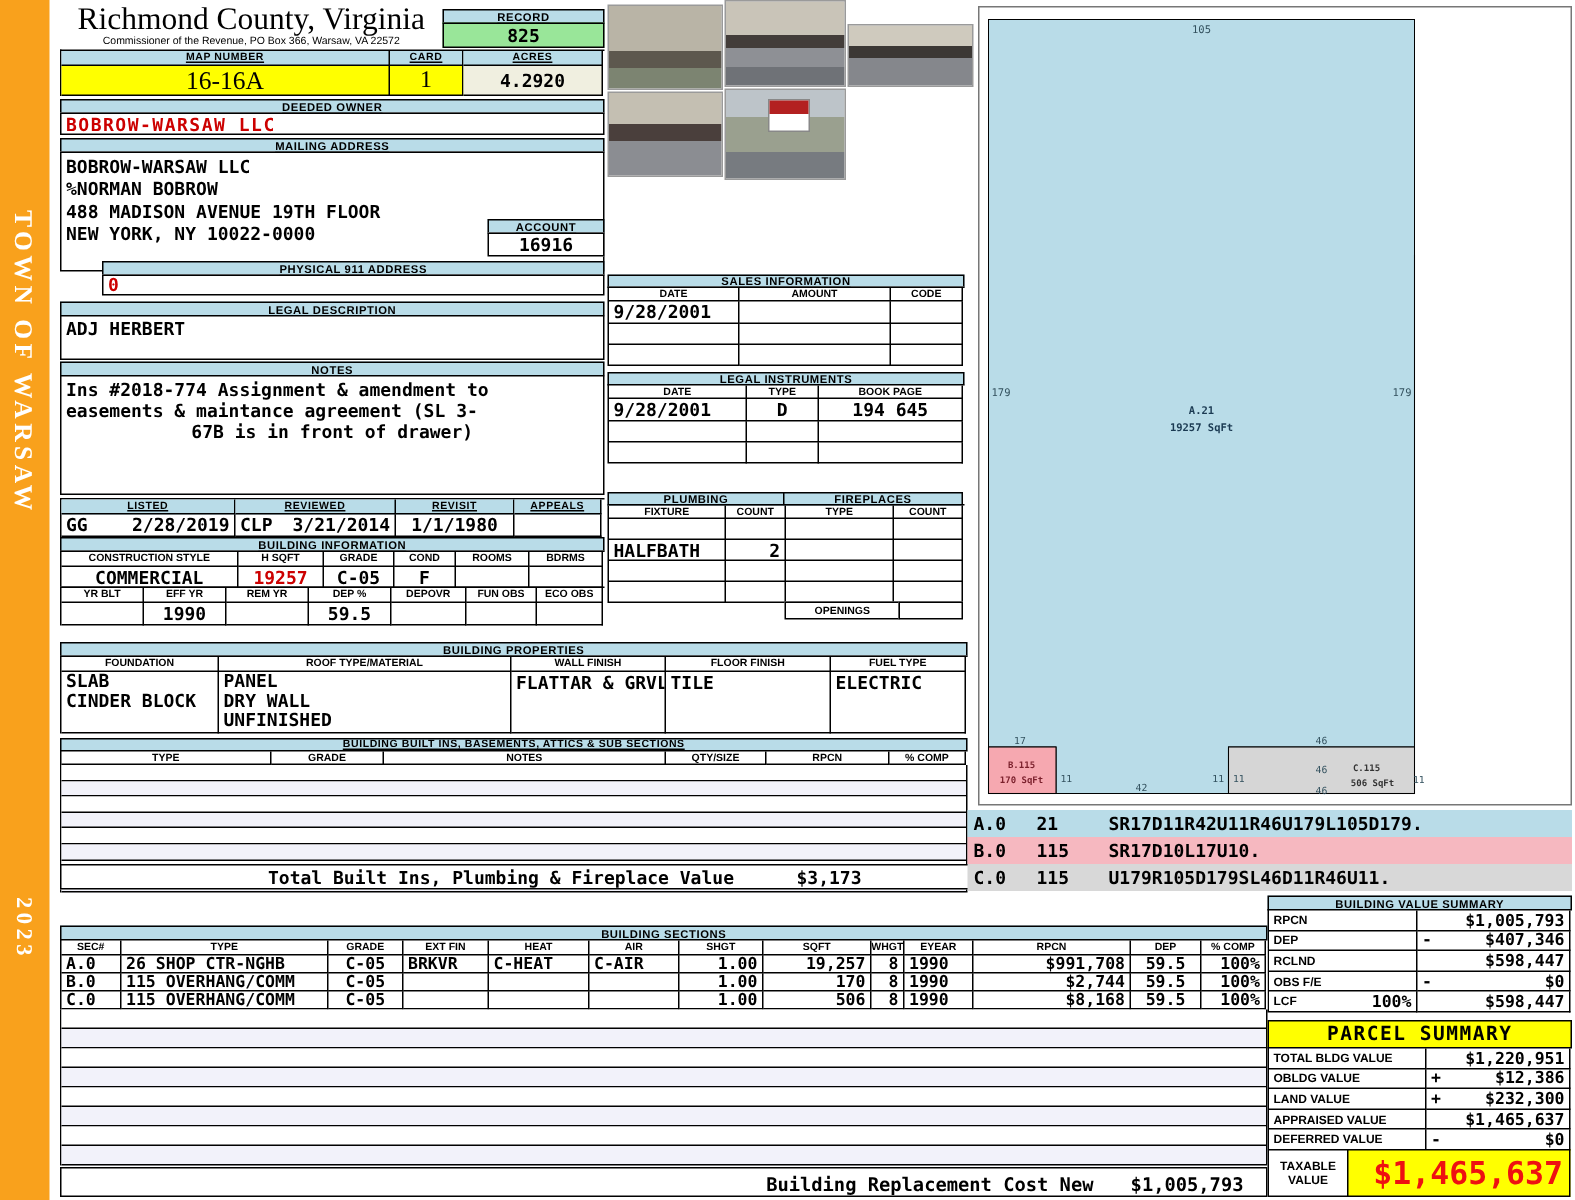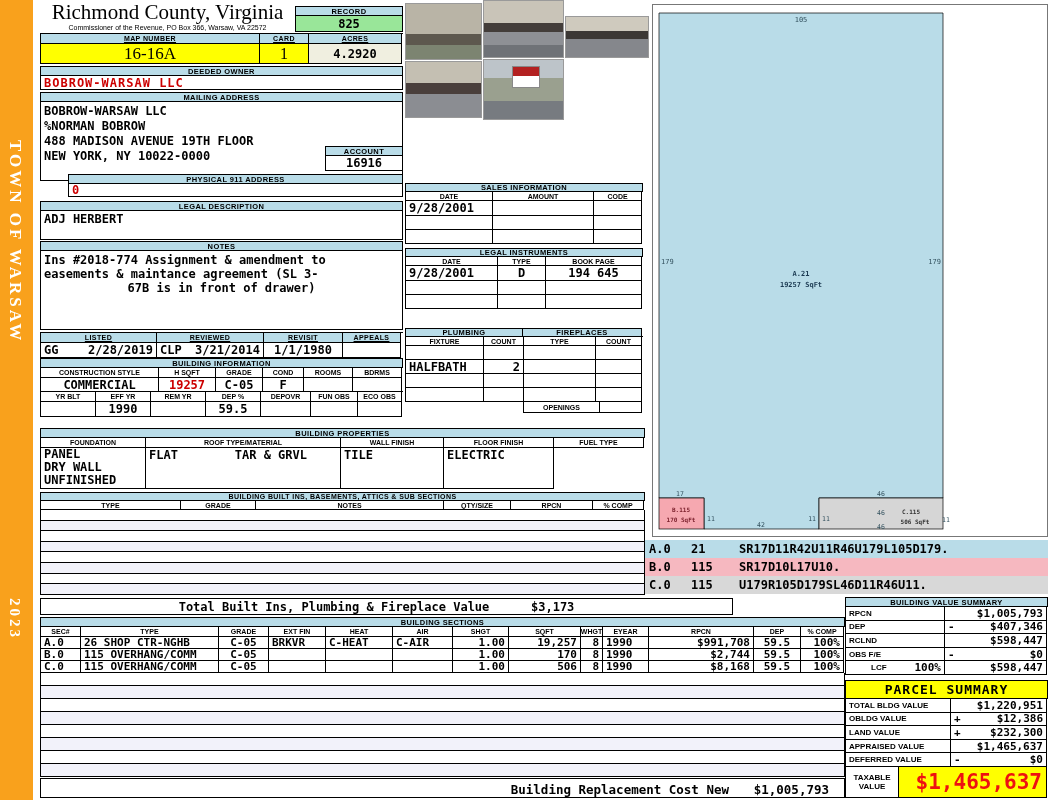--- a/index.html
+++ b/index.html
@@ -159,20 +159,26 @@
   <div class="sec" style="left:40px;top:428px;width:605px;">
     <div class="hdr" style="height:10px;">BUILDING PROPERTIES</div>
     <div class="grid" style="grid-template-columns:105px 195px 103px 110px 90px;grid-template-rows:10px 41px;margin-top:-1px;">
       <div class="h">FOUNDATION</div>
       <div class="h">ROOF TYPE/MATERIAL</div>
       <div class="h">WALL FINISH</div>
       <div class="h">FLOOR FINISH</div>
       <div class="h">FUEL TYPE</div>
       <div style="align-items:flex-start;">
         <div class="mono" style="line-height:13px;">
+          <div>SLAB</div>
+          <div>CINDER BLOCK</div>
+        </div>
+      </div>
+      <div style="align-items:flex-start;">
+        <div class="mono" style="line-height:13px;">
           <div>PANEL</div>
           <div>DRY WALL</div>
           <div>UNFINISHED</div>
         </div>
       </div>
       <div style="align-items:flex-start;justify-content:space-between;">
         <span class="mono">FLAT</span>
         <span class="mono" style="margin-right:30px;">TAR &amp; GRVL</span>
       </div>
       <div class="mono" style="align-items:flex-start;">TILE</div>
@@ -195,21 +201,21 @@
         <div class="stripe-row" style="height:10.6px;"></div>
       <div class="stripe-row" style="height:10.6px;"></div>
         <div class="stripe-row" style="height:10.6px;"></div>
       <div class="stripe-row" style="height:10.6px;"></div>
         <div class="stripe-row" style="height:10.6px;"></div>
       <div class="stripe-row" style="height:10.6px;"></div>
         <div class="stripe-row" style="height:10.6px;"></div>
     </div>
   </div>
 
-  <div class="sec box" style="left:40px;top:598px;width:693px;height:17px;">
+  <div class="sec box" style="left:40px;top:576px;width:693px;height:17px;">
     <span class="mono" style="position:absolute;left:0;right:105px;text-align:center;top:1px;font-size:12px;">Total Built Ins, Plumbing &amp; Fireplace Value</span>
     <span class="mono" style="position:absolute;left:490px;top:1px;">$3,173</span>
   </div>
 
   <div>
     <div class="photo" style="left:405px;top:3px;width:77px;height:57px;background:linear-gradient(#b9b4a6 0 55%,#5d584e 55% 75%,#7c8471 75% 100%);"></div>
     <div class="photo" style="left:483px;top:0;width:81px;height:58px;background:linear-gradient(#c9c4b8 0 40%,#433d3a 40% 55%,#8e9095 55% 78%,#6f7277 78% 100%);"></div>
     <div class="photo" style="left:565px;top:16px;width:84px;height:42px;background:linear-gradient(#cfcabe 0 35%,#3c3835 35% 55%,#85878c 55% 100%);"></div>
     <div class="photo" style="left:405px;top:61px;width:77px;height:57px;background:linear-gradient(#c4bfb2 0 38%,#4a3f3c 38% 58%,#8b8d92 58% 100%);"></div>
     <div class="photo" style="left:483px;top:59px;width:81px;height:61px;background:linear-gradient(#bdc4c9 0 30%,#9aa08f 30% 70%,#777b80 70% 100%);">
@@ -370,21 +376,21 @@
         </div>
       <div style="justify-content:space-between;">
           <span style="font:bold 8px 'Liberation Sans',sans-serif;">OBS F/E</span>
           <span class="mono-sm"></span>
         </div>
       <div style="justify-content:space-between;">
           <span class="mono-sm">-</span>
           <span class="mono-sm">$0</span>
         </div>
       <div style="justify-content:space-between;">
-          <span style="font:bold 8px 'Liberation Sans',sans-serif;margin-left:22px;">LCF</span>
+          <span style="font:bold 8px 'Liberation Sans',sans-serif;">LCF</span>
           <span class="mono-sm">100%</span>
         </div>
       <div style="justify-content:space-between;">
           <span class="mono-sm"></span>
           <span class="mono-sm">$598,447</span>
         </div>
     </div>
   </div>
 
   <div class="sec" style="left:40px;top:617px;width:805px;">

